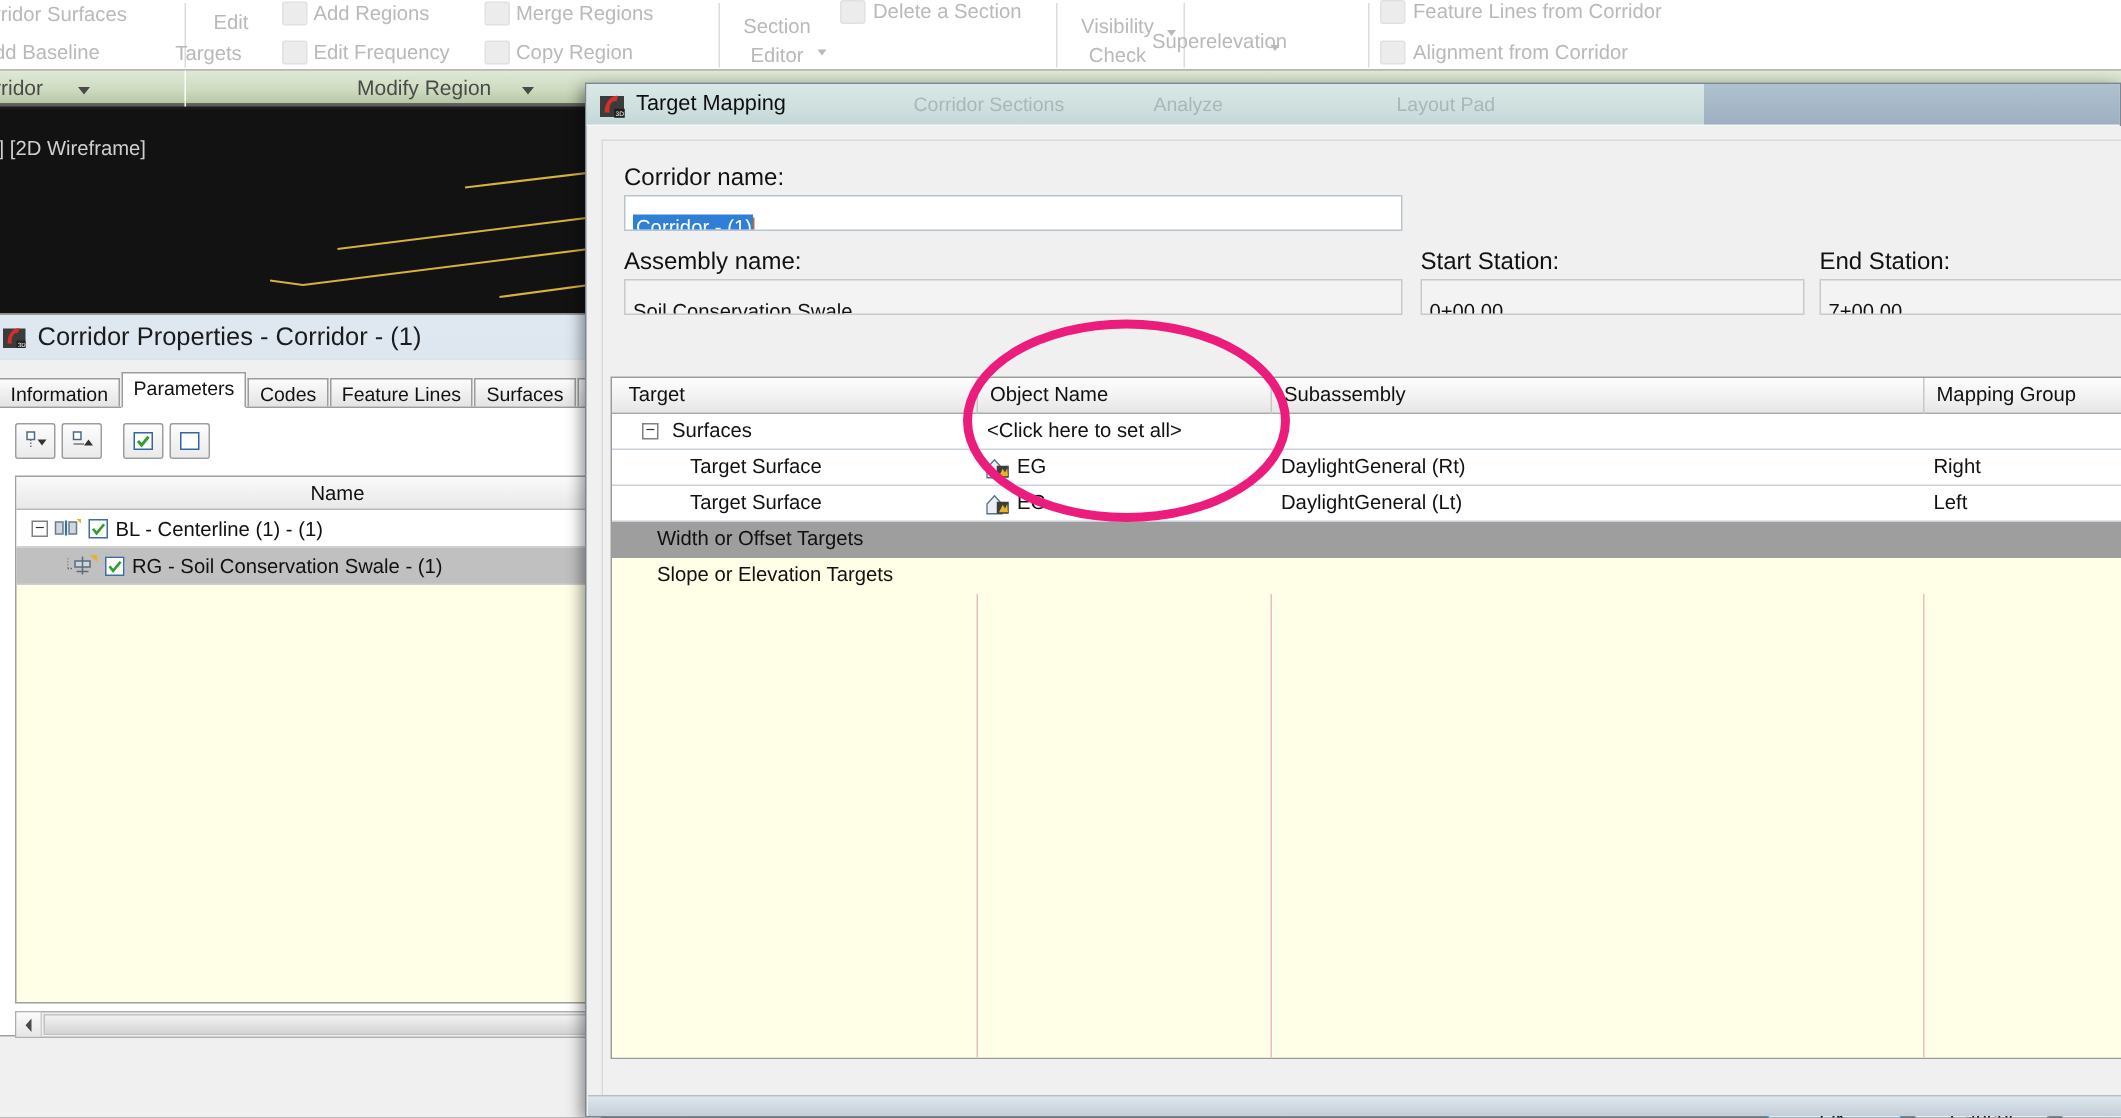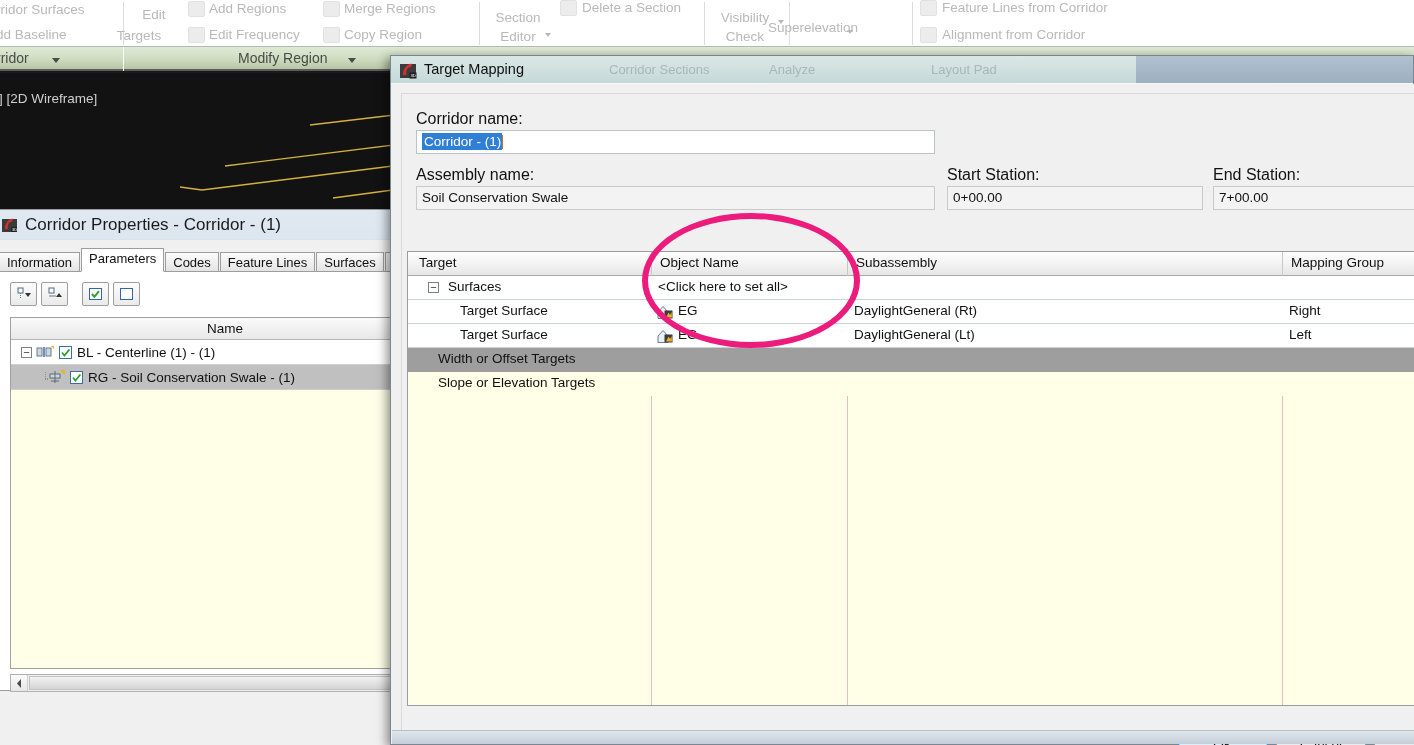--- a/index.html
+++ b/index.html
@@ -176,21 +176,21 @@
   .tm-inner {
     position: absolute; left: 9px; top: 9px; width: 1020px; height: 645px;
     background: #f0f0f0; border-left: 1px solid #d9d9d9; border-top: 1px solid #d9d9d9;
   }
   .fld-label {
     position: absolute; font-size: 16px; color: #111; white-space: nowrap;
   }
   .fld-input {
     position: absolute; height: 24px; background: #ffffff;
     border: 1px solid #b8c4cc; font-size: 13.5px; color: #111;
-    padding: 3px 0 0 5px; white-space: nowrap; overflow: hidden;
+    padding: 13px 0 0 5px; white-space: nowrap; overflow: hidden;
   }
   .fld-input.ro { background: #f3f3f3; border-color: #c9c9c9; }
   .sel-text { background: #2f7fd6; color: #ffffff; padding: 1px 1px 1px 2px; }
   .caret-bar { display: inline-block; width: 1px; height: 14px; background: #d2691e; vertical-align: -3px; }
 
   
   .tbl {
     position: absolute; left: 5px; top: 157px; width: 1016px; height: 455px;
     background: #ffffe8; border: 1px solid #9b9b9b; overflow: hidden;
   }

